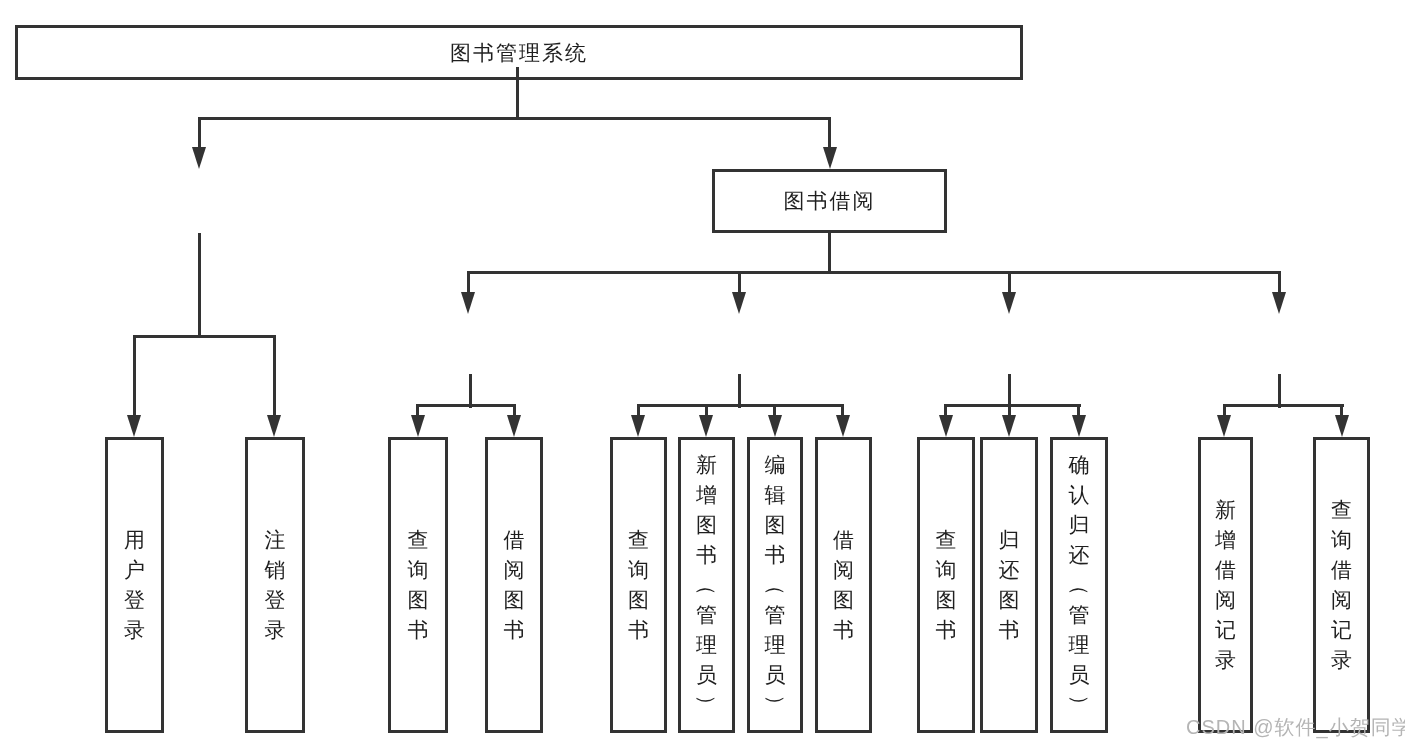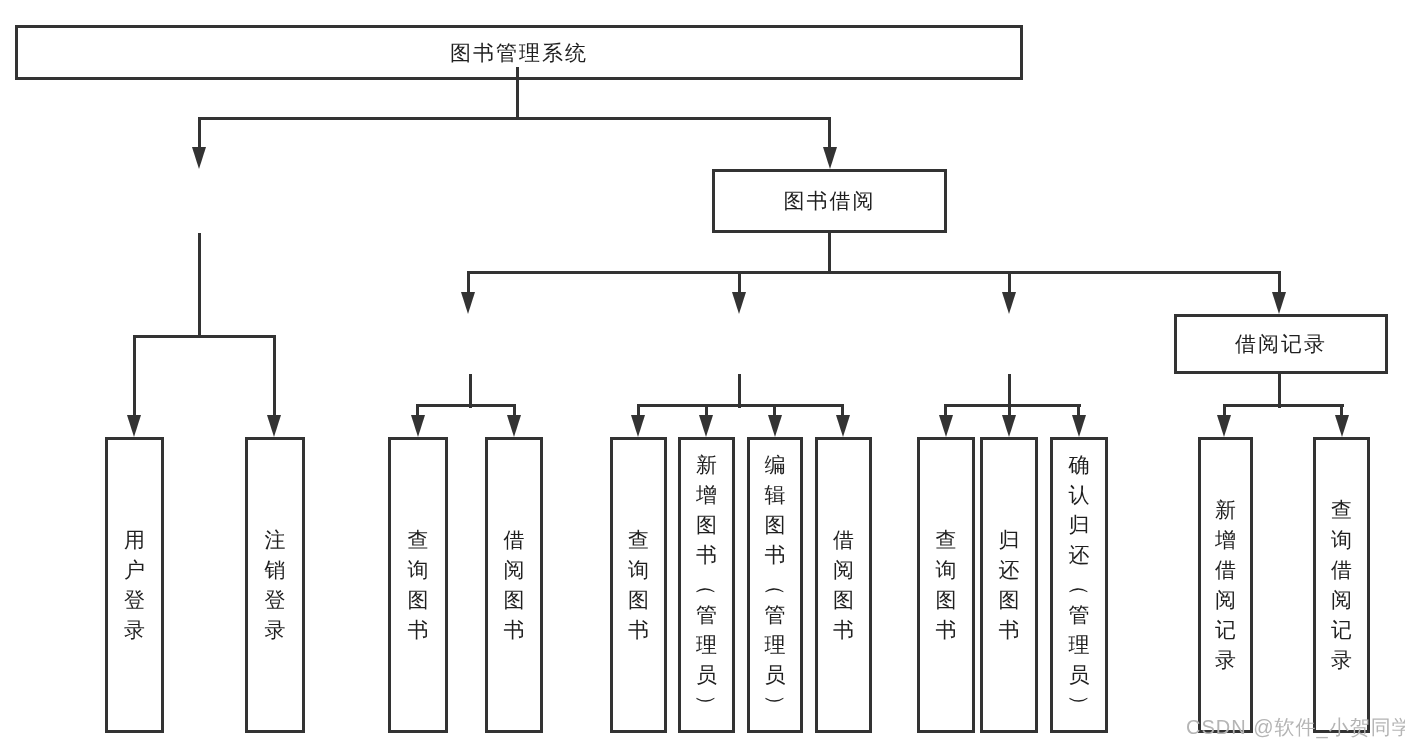--- a/index.html
+++ b/index.html
@@ -93,23 +93,20 @@
   <div class="hline" style="left:467px;top:271px;width:814px"></div>
   <div class="vline" style="left:467px;top:271px;height:24px"></div>
   <div class="arrow" style="left:461px;top:292px"></div>
   <div class="vline" style="left:738px;top:271px;height:24px"></div>
   <div class="arrow" style="left:732px;top:292px"></div>
   <div class="vline" style="left:1008px;top:271px;height:24px"></div>
   <div class="arrow" style="left:1002px;top:292px"></div>
   <div class="vline" style="left:1278px;top:271px;height:24px"></div>
   <div class="arrow" style="left:1272px;top:292px"></div>
 
-  <div class="box h" style="left:1174px;top:314px;width:214px;height:60px">
-    <span>借阅记录</span>
-  </div>
 
   <div class="vline" style="left:469px;top:374px;height:34px"></div>
   <div class="hline" style="left:417px;top:404px;width:99px"></div>
   <div class="vline" style="left:416px;top:404px;height:13px"></div>
   <div class="arrow" style="left:411px;top:415px"></div>
   <div class="vline" style="left:513px;top:404px;height:13px"></div>
   <div class="arrow" style="left:507px;top:415px"></div>
 
   <div class="vline" style="left:738px;top:374px;height:34px"></div>
   <div class="hline" style="left:637px;top:404px;width:207px"></div>

